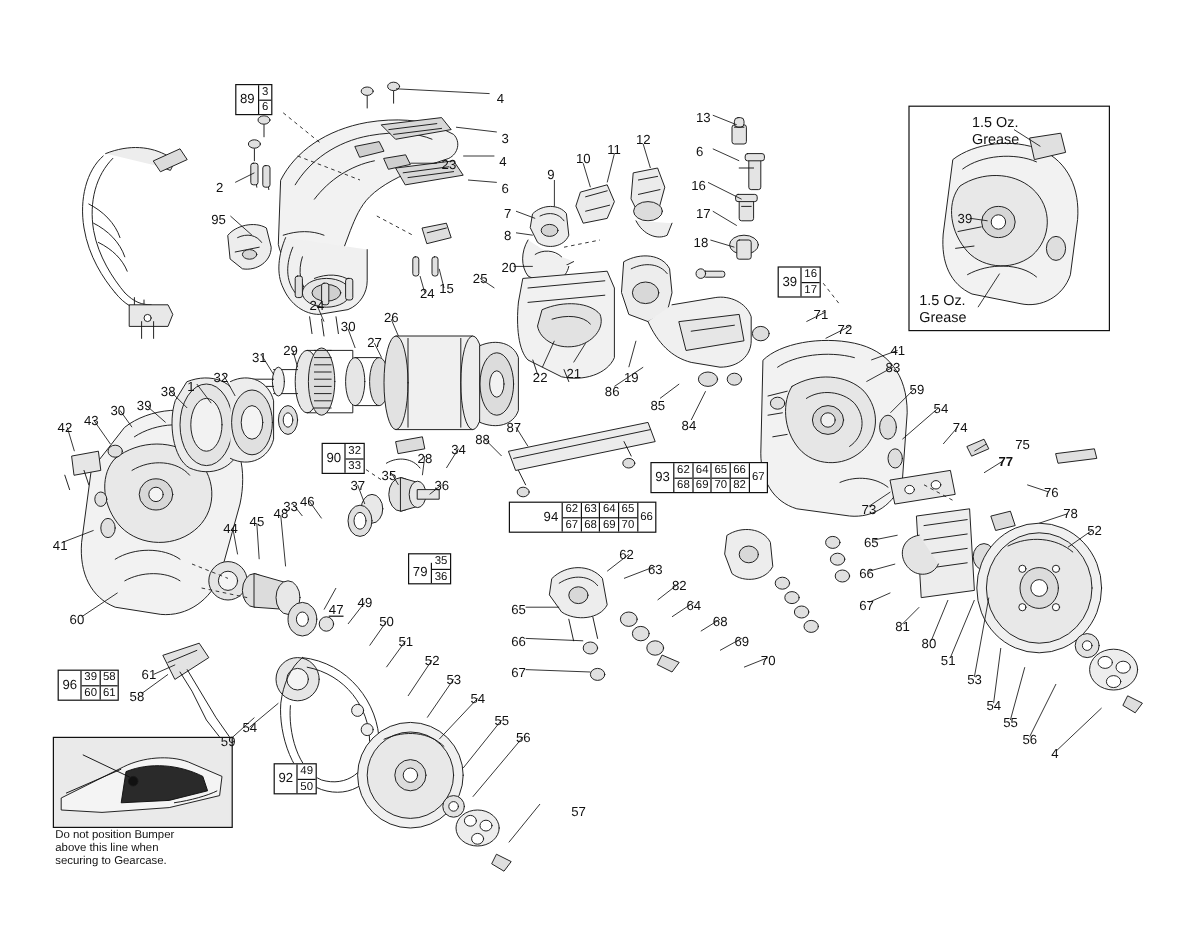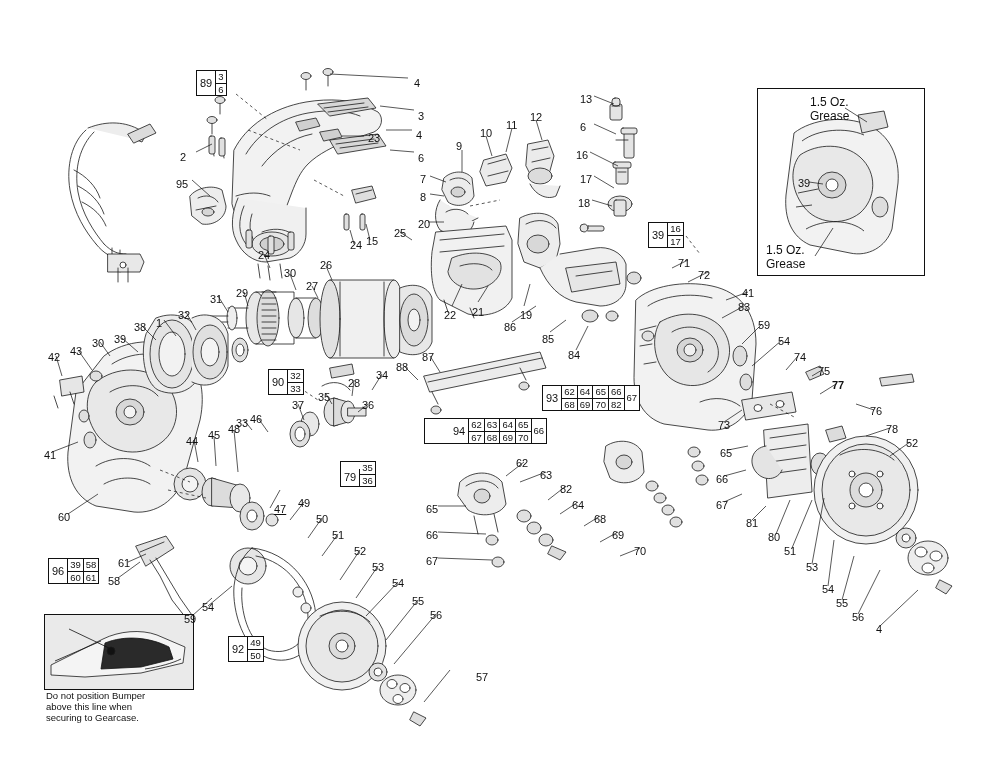--- a/index.html
+++ b/index.html
@@ -688,21 +688,21 @@
       <div class="num" style="left: 504px; top: 322px;">86</div>
       <div class="num" style="left: 542px; top: 334px;">85</div>
       <div class="num" style="left: 568px; top: 350px;">84</div>
       <div class="num" style="left: 678px; top: 258px;">71</div>
       <div class="num" style="left: 698px; top: 270px;">72</div>
       <div class="num" style="left: 742px; top: 288px;">41</div>
       <div class="num" style="left: 738px; top: 302px;">83</div>
       <div class="num" style="left: 758px; top: 320px;">59</div>
       <div class="num" style="left: 778px; top: 336px;">54</div>
       <div class="num" style="left: 794px; top: 352px;">74</div>
-      <div class="num" style="left: 818px; top: 366px;">75</div>
+      <div class="num" style="left: 846px; top: 366px;">75</div>
       <div class="num" style="left: 832px; top: 380px; font-weight: bold;">77</div>
       <div class="num" style="left: 870px; top: 406px;">76</div>
       <div class="num" style="left: 886px; top: 424px;">78</div>
       <div class="num" style="left: 906px; top: 438px;">52</div>
       <div class="num" style="left: 718px; top: 420px;">73</div>
       <div class="num" style="left: 720px; top: 448px;">65</div>
       <div class="num" style="left: 716px; top: 474px;">66</div>
       <div class="num" style="left: 716px; top: 500px;">67</div>
       <div class="num" style="left: 746px; top: 518px;">81</div>
       <div class="num" style="left: 768px; top: 532px;">80</div>

